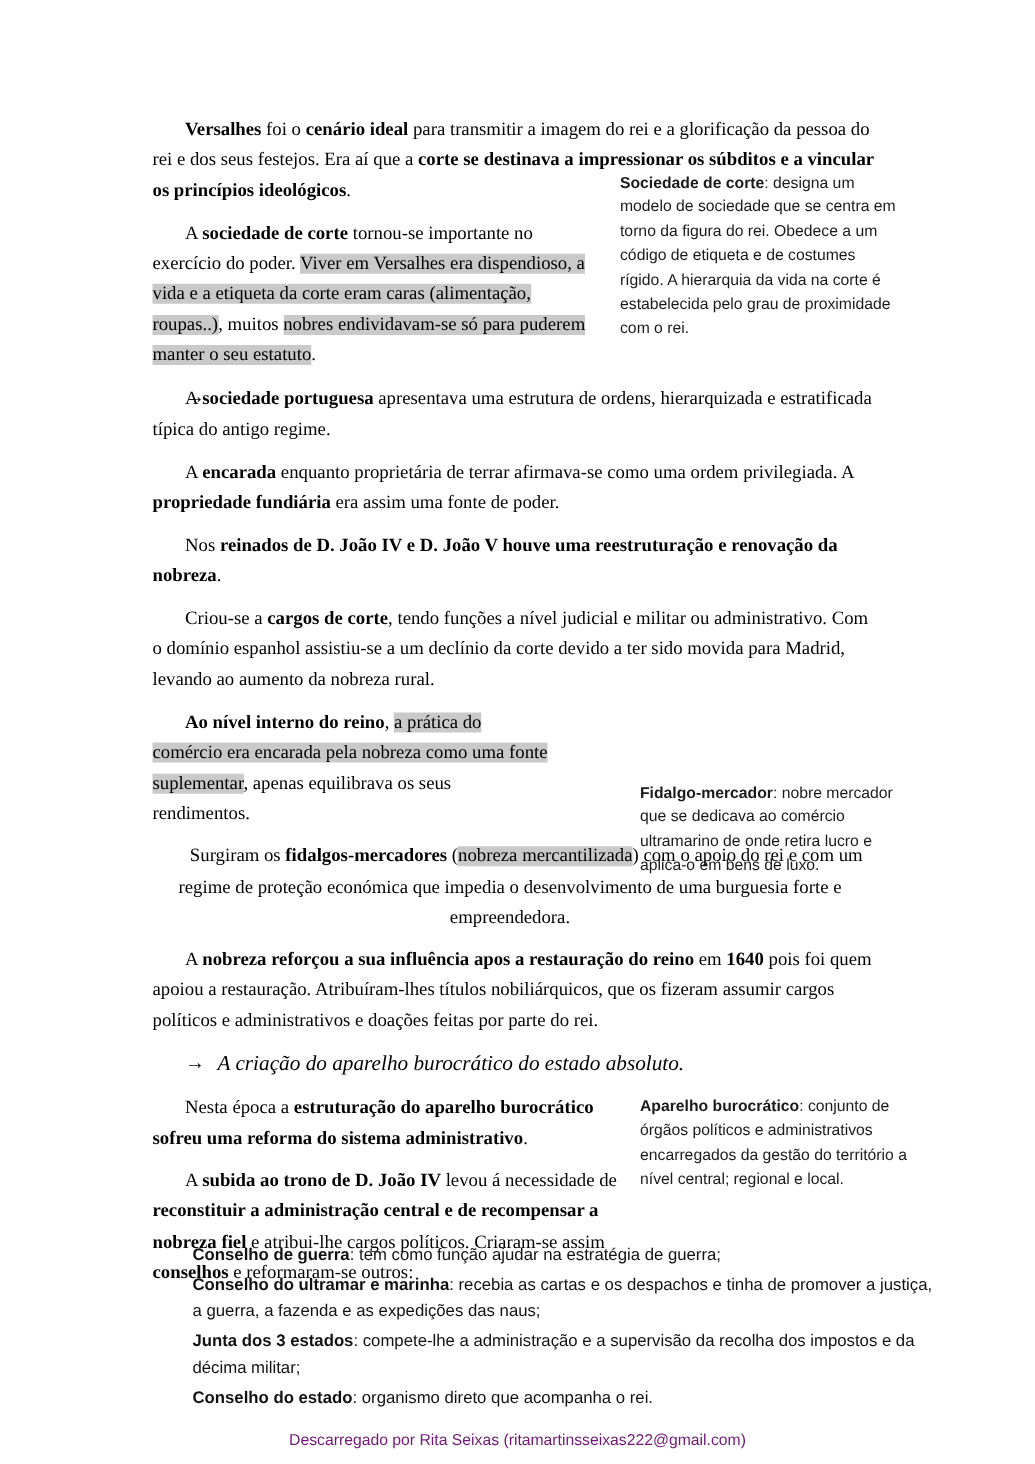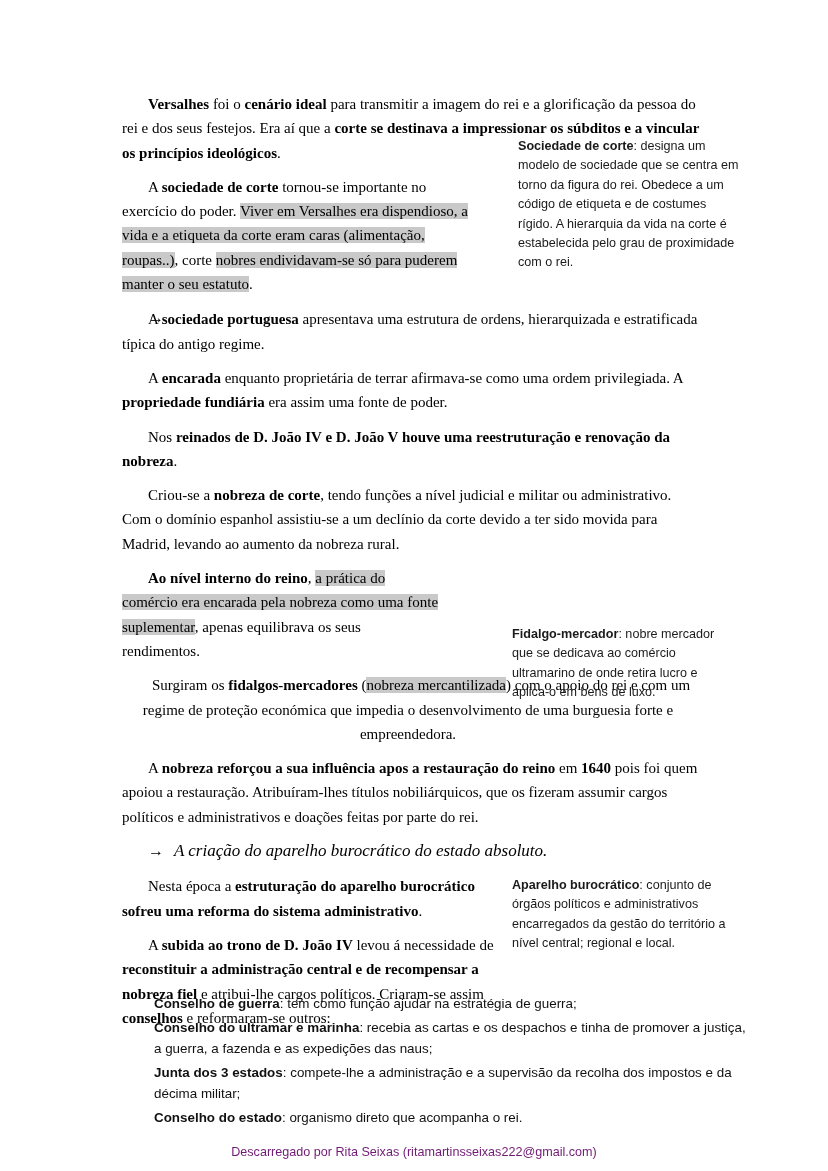--- a/index.html
+++ b/index.html
@@ -64,21 +64,21 @@
   
   .note {
     position: absolute;
     font-family: "Liberation Sans", "DejaVu Sans", sans-serif;
     font-size: 12.6px;
     line-height: 19.4px;
     color: #1a1a1a;
     width: 226px;
   }
   .note .term { font-weight: bold; }
-  #note-sociedade { left: 518px; top: 137px; }
+  #note-sociedade { left: 496px; top: 137px; }
   #note-fidalgo   { left: 512px; top: 625px; }
   #note-aparelho  { left: 512px; top: 876px; }
   
   .conselhos {
     position: absolute;
     left: 154px;
     top: 993px;
     width: 594px;
     font-family: "Liberation Sans", "DejaVu Sans", sans-serif;
     font-size: 13.4px;
@@ -104,41 +104,41 @@
 
 <div class="page">
 
   <div class="body-col">
 
     <p class="para" style="width:580px;">
       <b>Versalhes</b><span> foi o </span><b>cenário ideal</b><span> para transmitir a imagem do rei e a glorificação da pessoa do rei e dos seus festejos. Era aí que a </span><b>corte se destinava a impressionar os súbditos e a vincular os princípios ideológicos</b><span>.</span>
     </p>
 
     <p class="para narrow">
-      <span>A </span><b>sociedade de corte</b><span> tornou-se importante no exercício do poder. </span><span class="hl">Viver em Versalhes era dispendioso, a vida e a etiqueta da corte eram caras (alimentação, roupas..)</span><span>, corte </span><span class="hl">nobres endividavam-se só para puderem manter o seu estatuto</span><span>.</span>
+      <span>A </span><b>sociedade de corte</b><span> tornou-se importante no exercício do poder. </span><span class="hl">Viver em Versalhes era dispendioso, a vida e a etiqueta da corte eram caras (alimentação, roupas..)</span><span>, muitos </span><span class="hl">nobres endividavam-se só para puderem manter o seu estatuto</span><span>.</span>
     </p>
 
     <div class="arrow-item">
       <span class="arrow">→</span>
     </div>
 
     <p class="para" style="width:580px;">
       <span>A </span><b>sociedade portuguesa</b><span> apresentava uma estrutura de ordens, hierarquizada e estratificada típica do antigo regime.</span>
     </p>
 
     <p class="para" style="width:572px;">
       <span>A </span><b>encarada</b><span> enquanto proprietária de terrar afirmava-se como uma ordem privilegiada. A </span><b>propriedade fundiária</b><span> era assim uma fonte de poder.</span>
     </p>
 
     <p class="para" style="width:566px;">
       <span>Nos </span><b>reinados de D. João IV e D. João V houve uma reestruturação e renovação da nobreza</b><span>.</span>
     </p>
 
     <p class="para" style="width:580px;">
-      <span>Criou-se a </span><b>nobreza de corte</b><span>, tendo funções a nível judicial e militar ou administrativo. Com o domínio espanhol assistiu-se a um declínio da corte devido a ter sido movida para Madrid, levando ao aumento da nobreza rural.</span>
+      <span>Criou-se a </span><b>cargos de corte</b><span>, tendo funções a nível judicial e militar ou administrativo. Com o domínio espanhol assistiu-se a um declínio da corte devido a ter sido movida para Madrid, levando ao aumento da nobreza rural.</span>
     </p>
 
 
     <p class="para mid" style="width:318px;">
       <b>Ao nível interno do reino</b><span>, </span><span class="hl">a prática do comércio era encarada pela nobreza como uma fonte suplementar</span><span>, apenas equilibrava os seus rendimentos.</span>
     </p>
 
     <p class="para" style="width:572px;text-align:center;">
       <span>Surgiram os </span><b>fidalgos-mercadores</b><span> (</span><span class="hl">nobreza mercantilizada</span><span>) com o apoio do rei e com um regime de proteção económica que impedia o desenvolvimento de uma burguesia forte e empreendedora.</span>
     </p>

